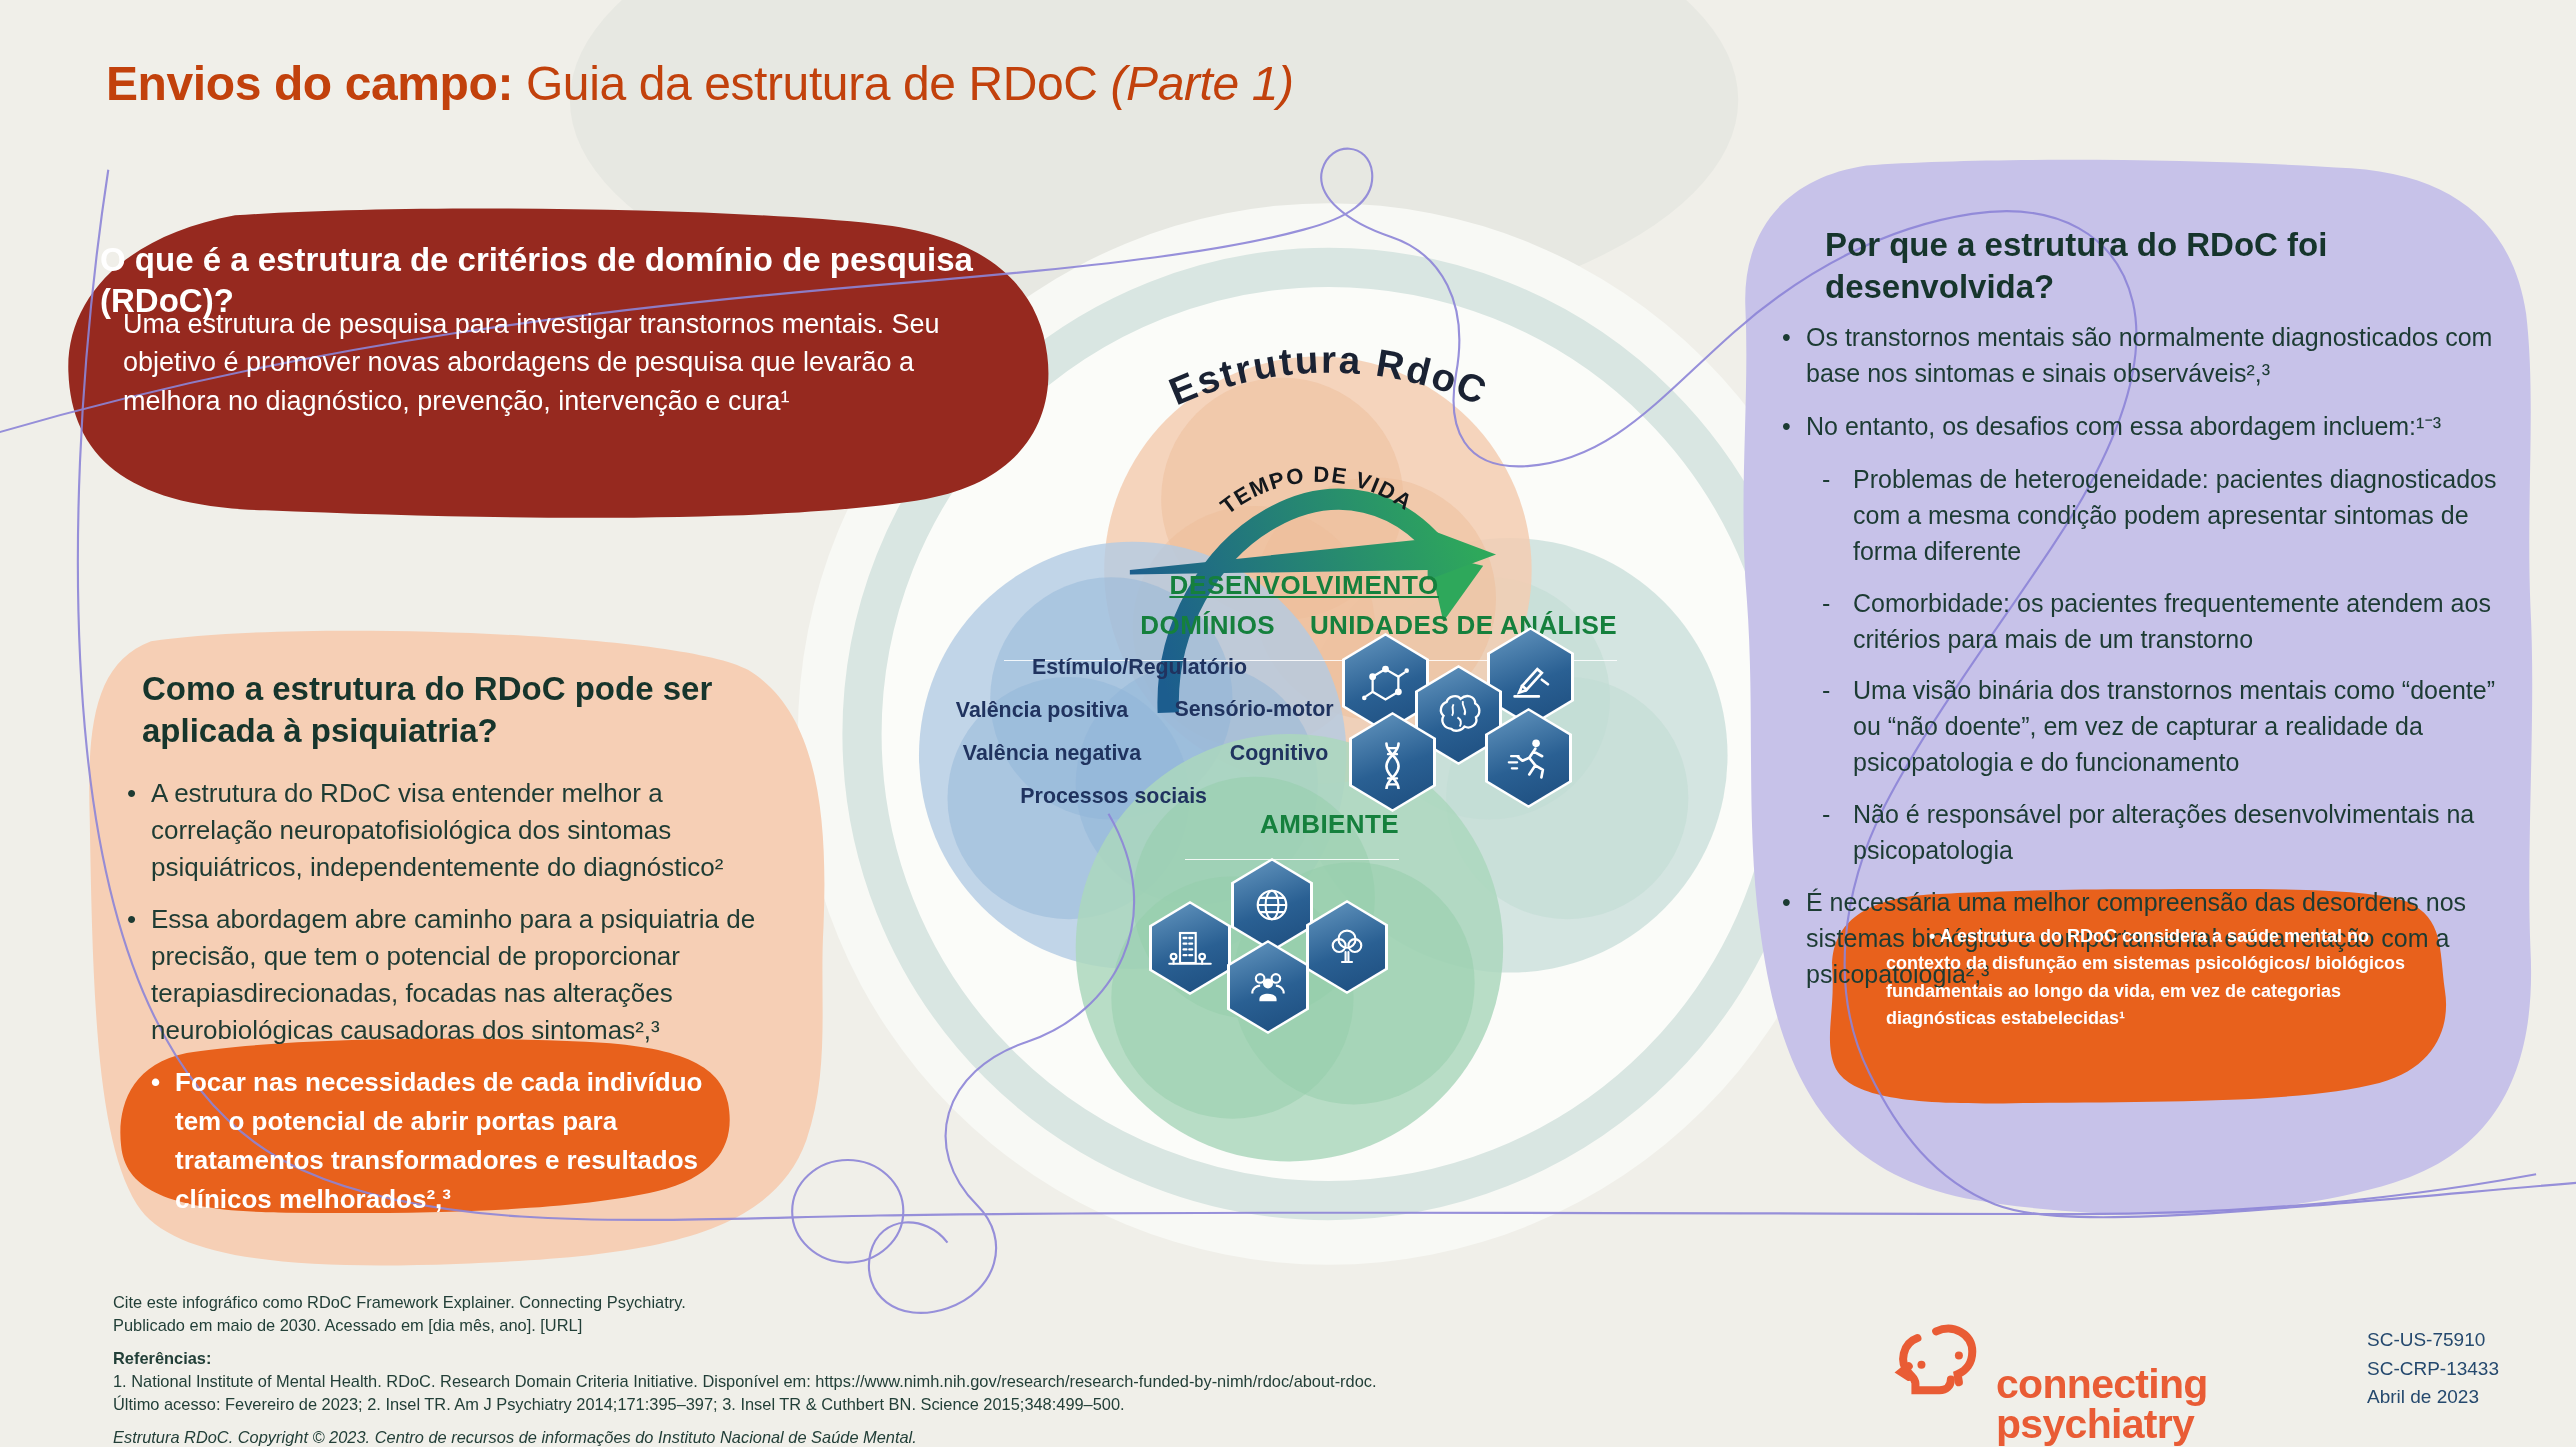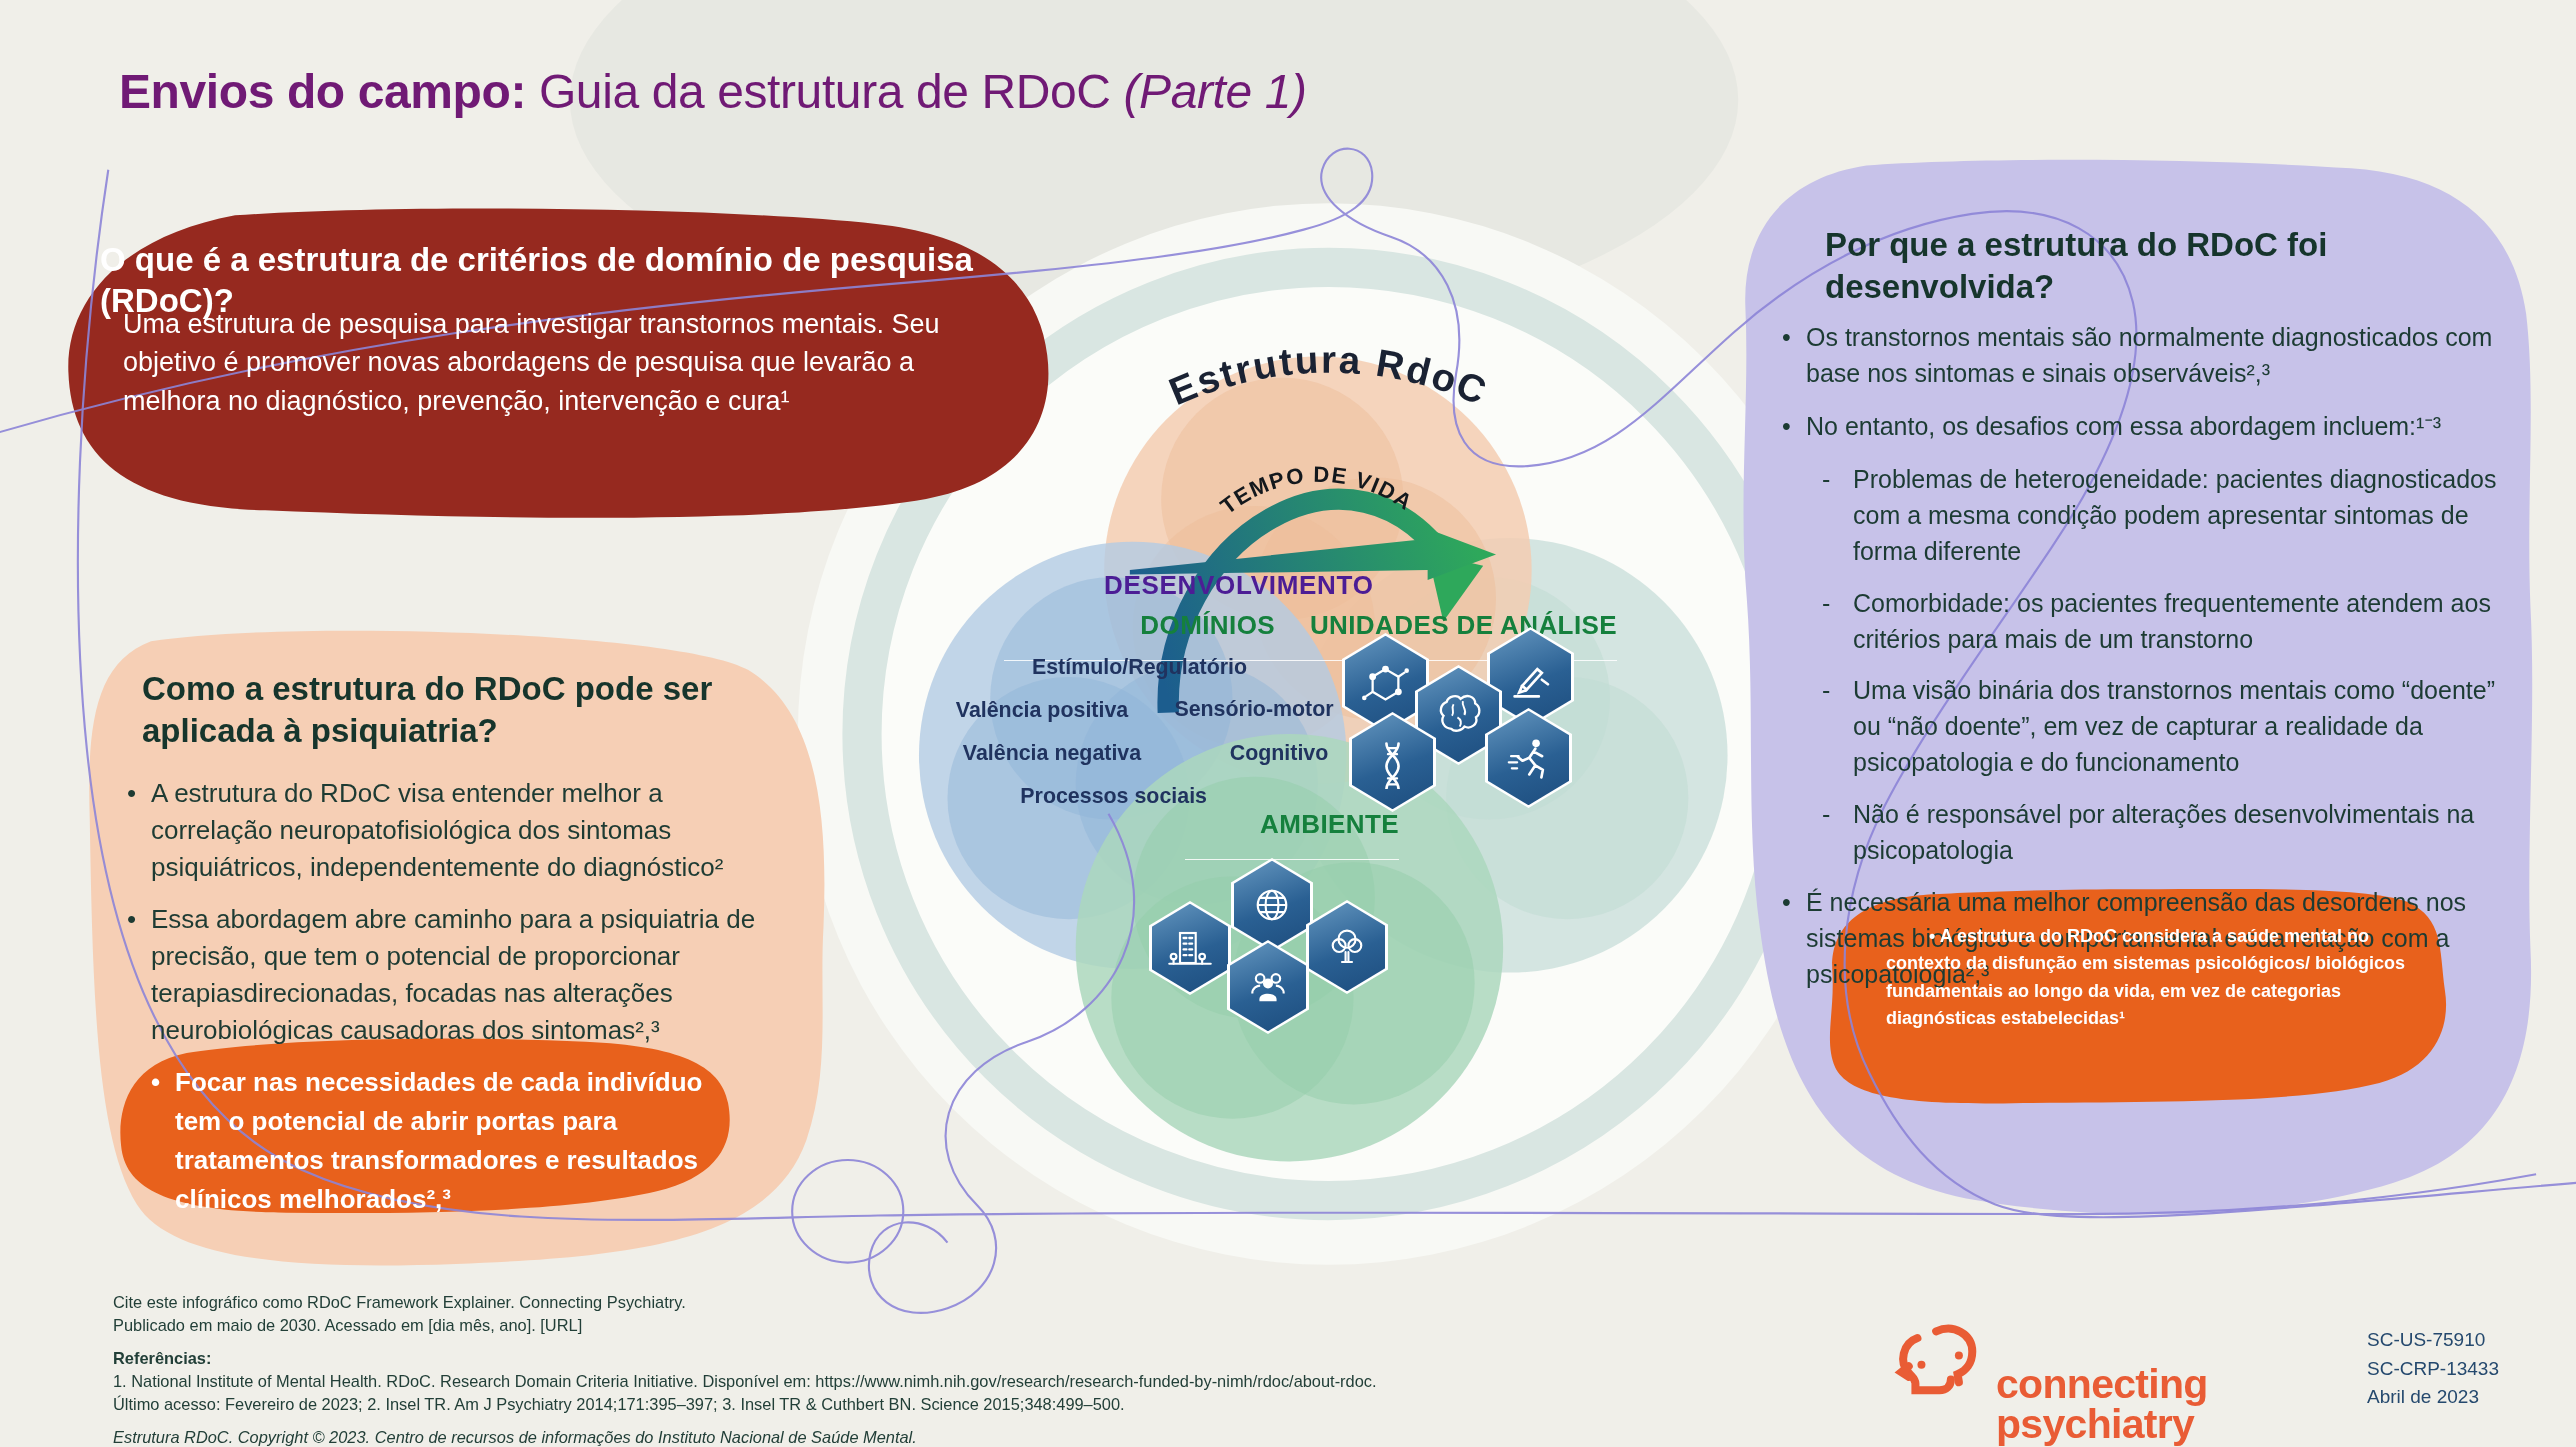--- a/index.html
+++ b/index.html
@@ -1,21 +1,21 @@
 <!DOCTYPE html>
 <html style="font-size:11.4px"><head>
 <meta charset="utf-8">
 <style>
   html,body{margin:0;padding:0;background:#d8d8d2;}
   .canvas{position:relative;width:2576px;height:1448px;background:#f0efe9;overflow:hidden;
           font-family:"Liberation Sans",sans-serif;color:#1d3a32;}
   .abs{position:absolute;}
   svg{display:block;}
   
-  .title{left:119px;top:56px;font-size:48px;letter-spacing:-0.4px;color:#701a75;white-space:nowrap;margin-top:8px;}
+  .title{left:106px;top:56px;font-size:48px;letter-spacing:-0.4px;color:#c2410c;white-space:nowrap;}
   .title .b{font-weight:bold;}
   .title .i{font-style:italic;}
   
   .red-h{left:100px;top:239px;width:947px;font-size:33px;font-weight:bold;color:#fff;line-height:1.25;}
   .red-t{left:123px;top:305px;width:855px;font-size:27px;color:#fff;line-height:1.42;}
   
   .how-h{left:142px;top:668px;width:627px;font-size:33px;font-weight:bold;color:#16352c;line-height:1.28;}
   .how-b{left:127px;top:775px;width:663px;font-size:26px;line-height:1.42;color:#1e3b33;}
   .bullet{position:relative;padding-left:24px;margin-bottom:15.7px;}
   .bullet .mk{position:absolute;left:0;top:0;}
@@ -26,22 +26,22 @@
   
   .why-h{left:1825px;top:224px;width:598px;font-size:33px;font-weight:bold;color:#16352c;line-height:1.28;}
   .why-b{left:1782px;top:319px;width:720px;font-size:25px;line-height:1.44;color:#1c3b33;}
   .why-b .bullet{margin-bottom:17px;}
   .sub{position:relative;padding-left:31px;margin:15.7px 0 15.7px 40px;}
   .sub .mk{position:absolute;left:0;top:0;}
   
   .dia-h{font-weight:bold;color:#15803d;font-size:26px;text-align:right;letter-spacing:0.4px;
          padding-bottom:19px;border-bottom:1.4px solid rgba(255,255,255,.85);}
   .dia-i{font-size:21.4px;color:#20335f;text-align:center;font-weight:bold;}
-  .devlab{left:1104px;top:570px;width:335px;text-align:left;font-size:26px;font-weight:bold;
-          color:#4c1d95;letter-spacing:0.7px;}
+  .devlab{left:1104px;top:570px;width:335px;text-align:right;font-size:26px;font-weight:bold;
+          color:#15803d;letter-spacing:0.7px;text-decoration:underline;}
   
   .hex{clip-path:polygon(50% 0,100% 26%,100% 74%,50% 100%,0 74%,0 26%);background:#fff;}
   .hexin{position:absolute;left:2.8px;top:2.8px;right:2.8px;bottom:2.8px;
          clip-path:polygon(50% 0,100% 26%,100% 74%,50% 100%,0 74%,0 26%);
          background:linear-gradient(160deg,#6496bf 0%,#2a6093 55%,#1d4d7e 100%);
          display:flex;align-items:center;justify-content:center;}
   .hexU{width:87px;height:100px;}
   .hexE{width:82px;height:94px;}
   
   .foot{left:113px;top:1291px;width:1425px;font-size:16.4px;color:#223f38;line-height:1.4;}

